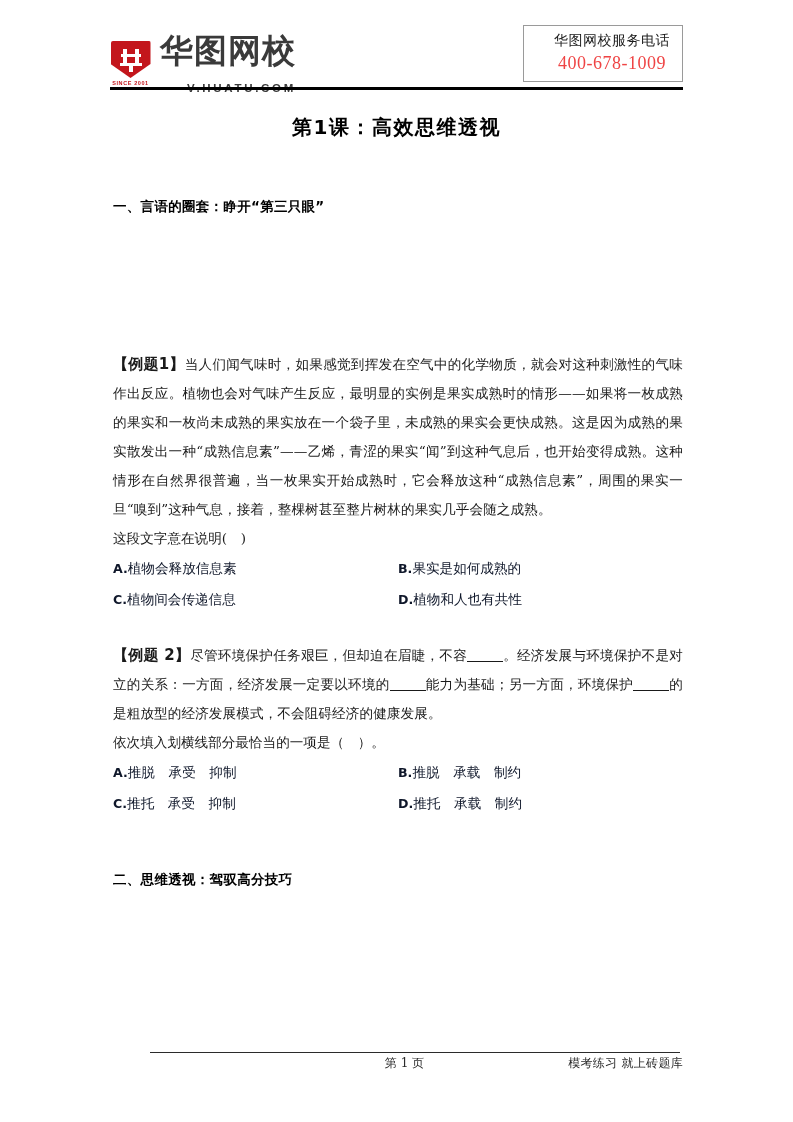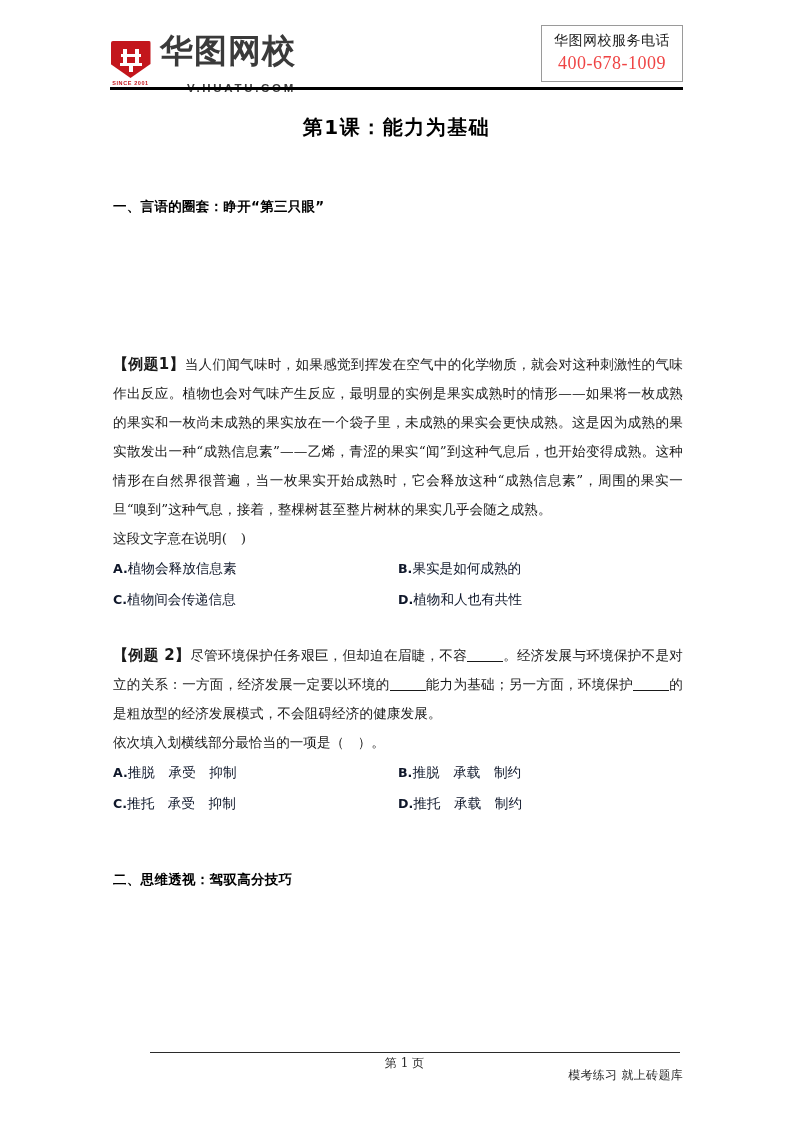--- a/index.html
+++ b/index.html
@@ -104,21 +104,21 @@
     font-size: 11.5px;
     font-weight: bold;
     color: #3a3a3a;
     letter-spacing: 2.7px;
     margin-top: 14px;
     text-align: right;
   }
 
   .service-box {
     border: 1px solid #9a9a9a;
-    padding: 5px 12px 6px 12px;
+    padding: 5px 12px 6px 30px;
     text-align: center;
     line-height: 1.35;
     background: #ffffff;
     margin-top: 1px;
   }
   .service-title {
     font-family: "DejaVu Sans", "Liberation Sans", sans-serif;
     font-size: 14px;
     color: #1a1a1a;
     letter-spacing: 0.5px;
@@ -249,21 +249,21 @@
     top: 0;
     width: 573px;
     text-align: center;
     font-family: "DejaVu Serif", "Liberation Serif", serif;
     font-size: 12px;
     color: #2b2b2b;
   }
   .footer-slogan {
     position: absolute;
     right: 0;
-    top: 12px;
+    top: 0;
     font-family: "DejaVu Sans", "Liberation Sans", sans-serif;
     font-size: 12px;
     color: #2b2b2b;
     letter-spacing: 0.3px;
   }
 </style>
 </head>
 <body>
 
 <div class="page">
@@ -290,21 +290,21 @@
     </div>
 
     <div class="service-box">
       <div class="service-title">华图网校服务电话</div>
       <div class="service-phone">400-678-1009</div>
     </div>
 
   </div>
   <div class="header-rule"></div>
 
-  <div class="doc-title">第1课：能力为基础</div>
+  <div class="doc-title">第1课：高效思维透视</div>
 
   <div class="content">
 
     <div class="section-heading">一、言语的圈套：睁开“第三只眼”</div>
 
     <div class="gap-block"></div>
 
     <div class="para">
       <span class="lead">【例题1】</span><span>当人们闻气味时，如果感觉到挥发在空气中的化学物质，就会对这种刺激性的气味作出反应。植物也会对气味产生反应，最明显的实例是果实成熟时的情形——如果将一枚成熟的果实和一枚尚未成熟的果实放在一个袋子里，未成熟的果实会更快成熟。这是因为成熟的果实散发出一种“成熟信息素”——乙烯，青涩的果实“闻”到这种气息后，也开始变得成熟。这种情形在自然界很普遍，当一枚果实开始成熟时，它会释放这种“成熟信息素”，周围的果实一旦“嗅到”这种气息，接着，整棵树甚至整片树林的果实几乎会随之成熟。</span>
     </div>

